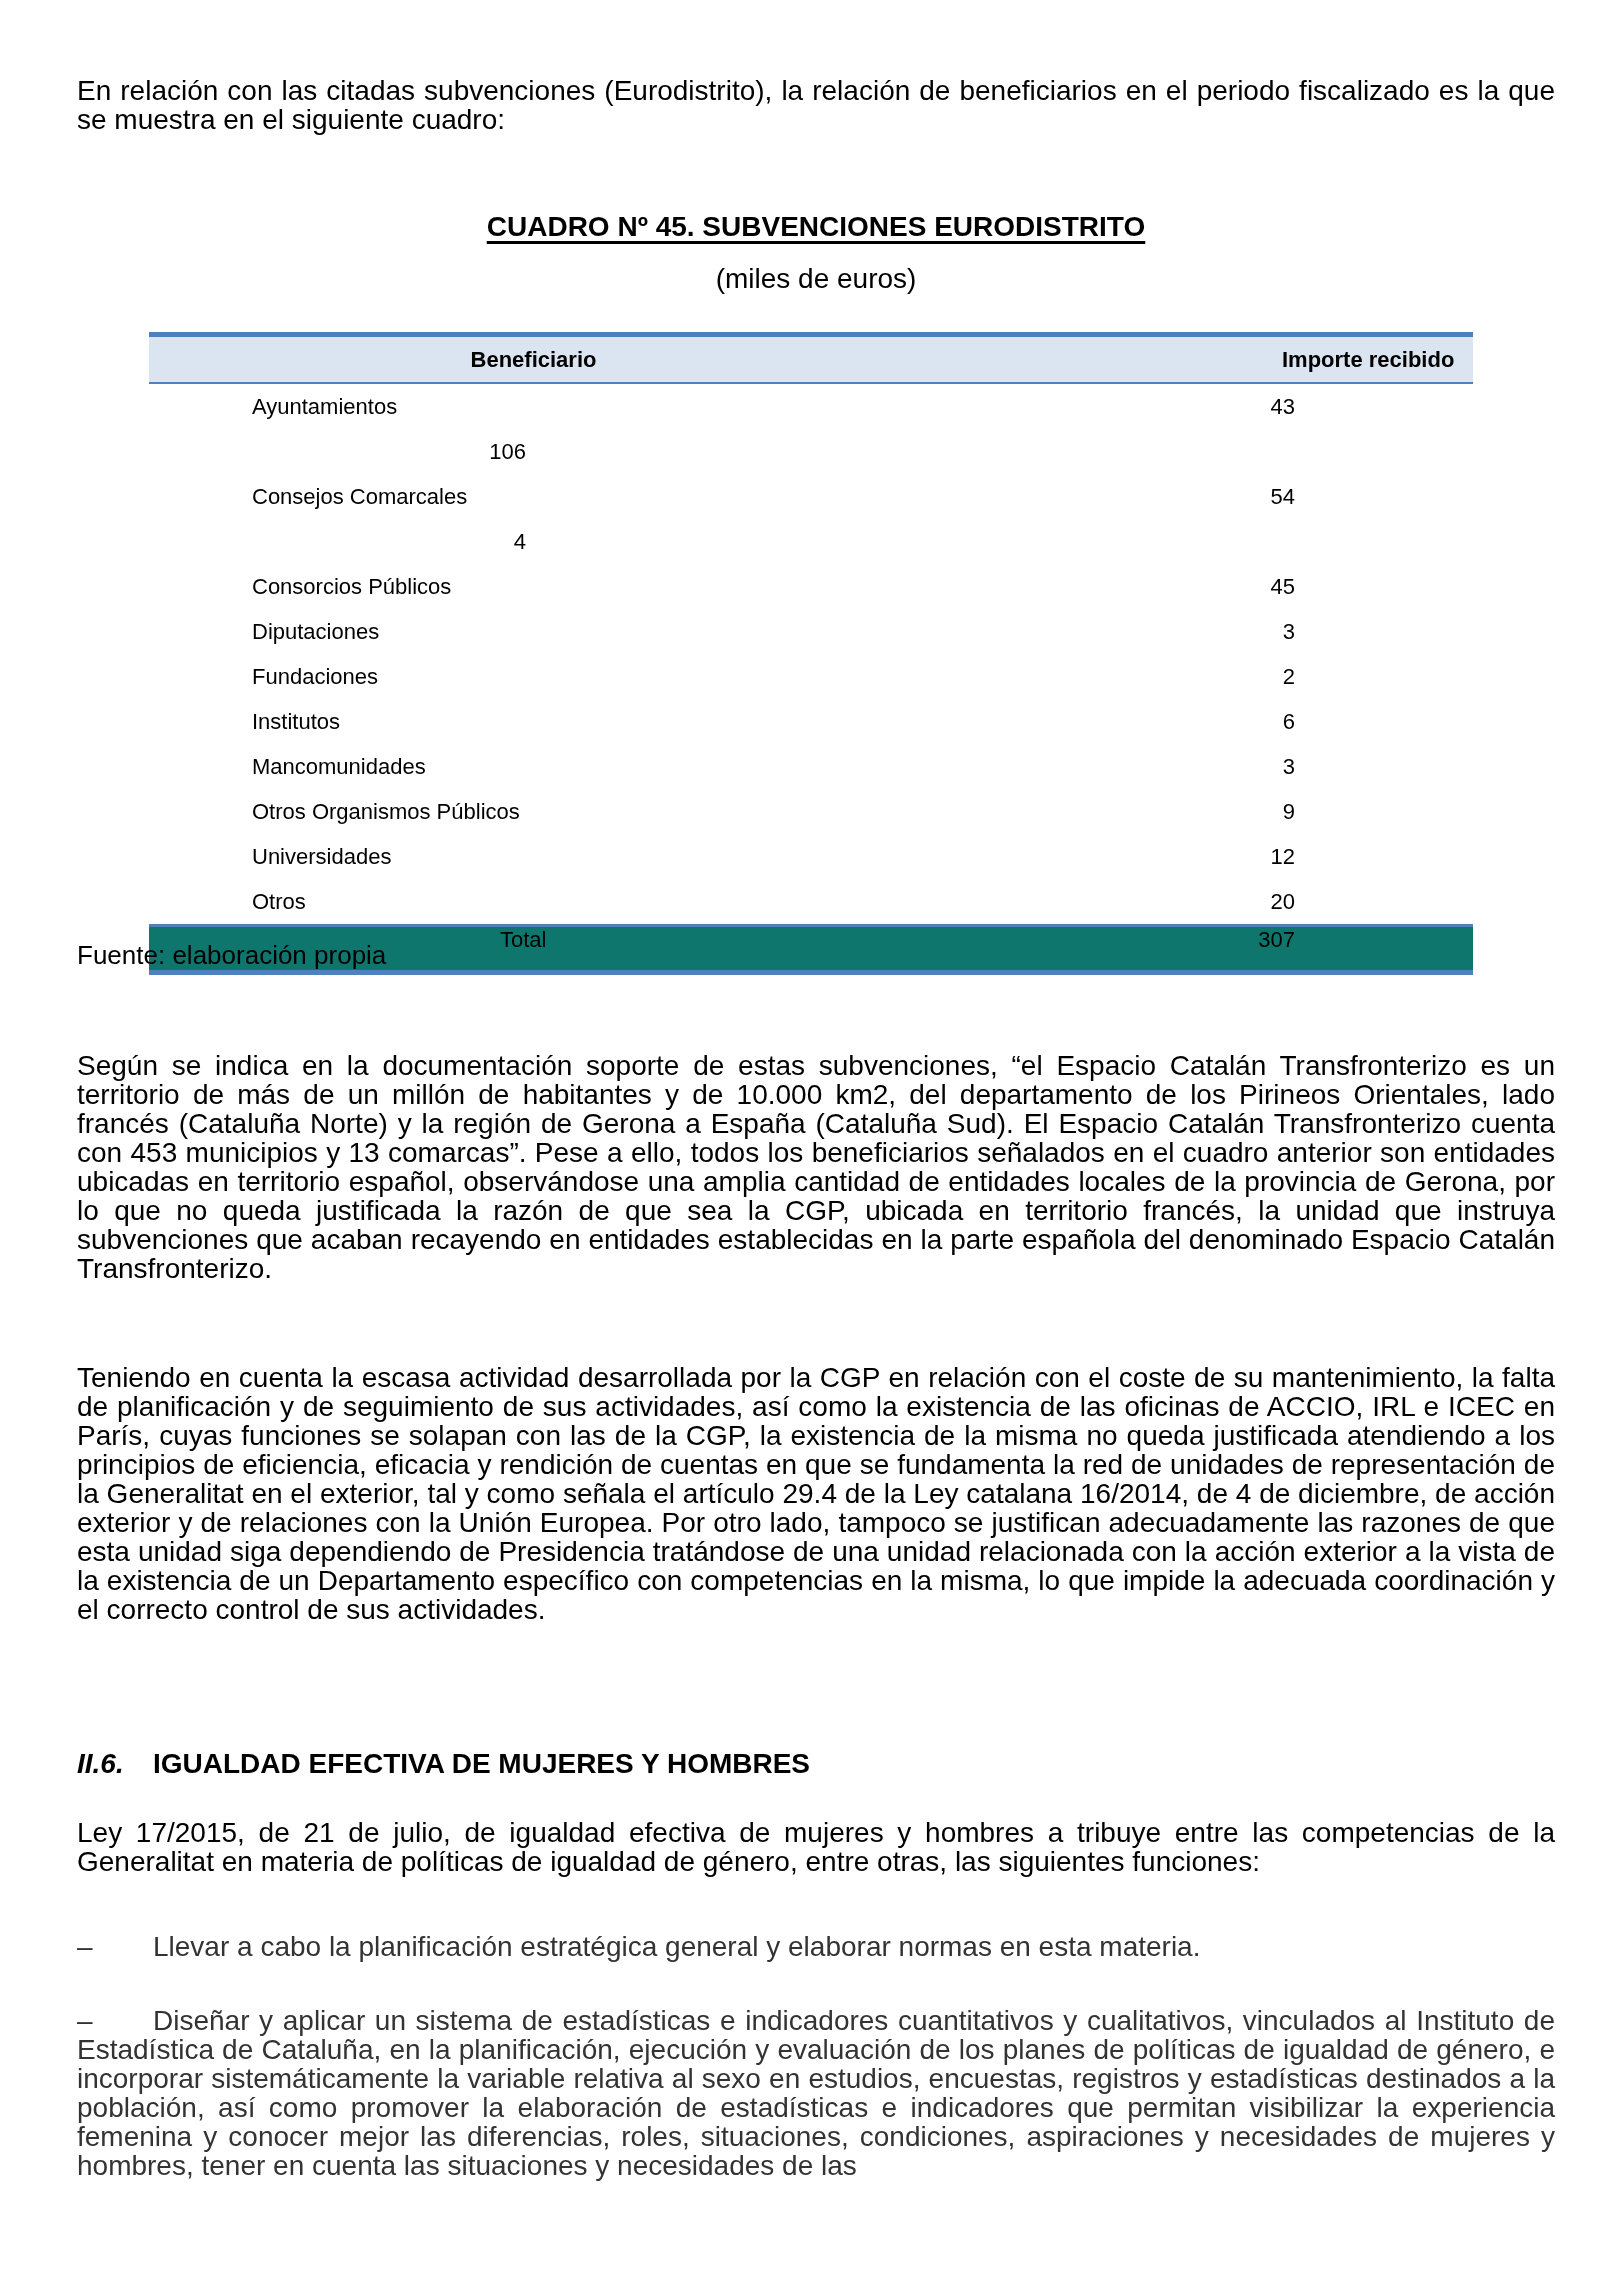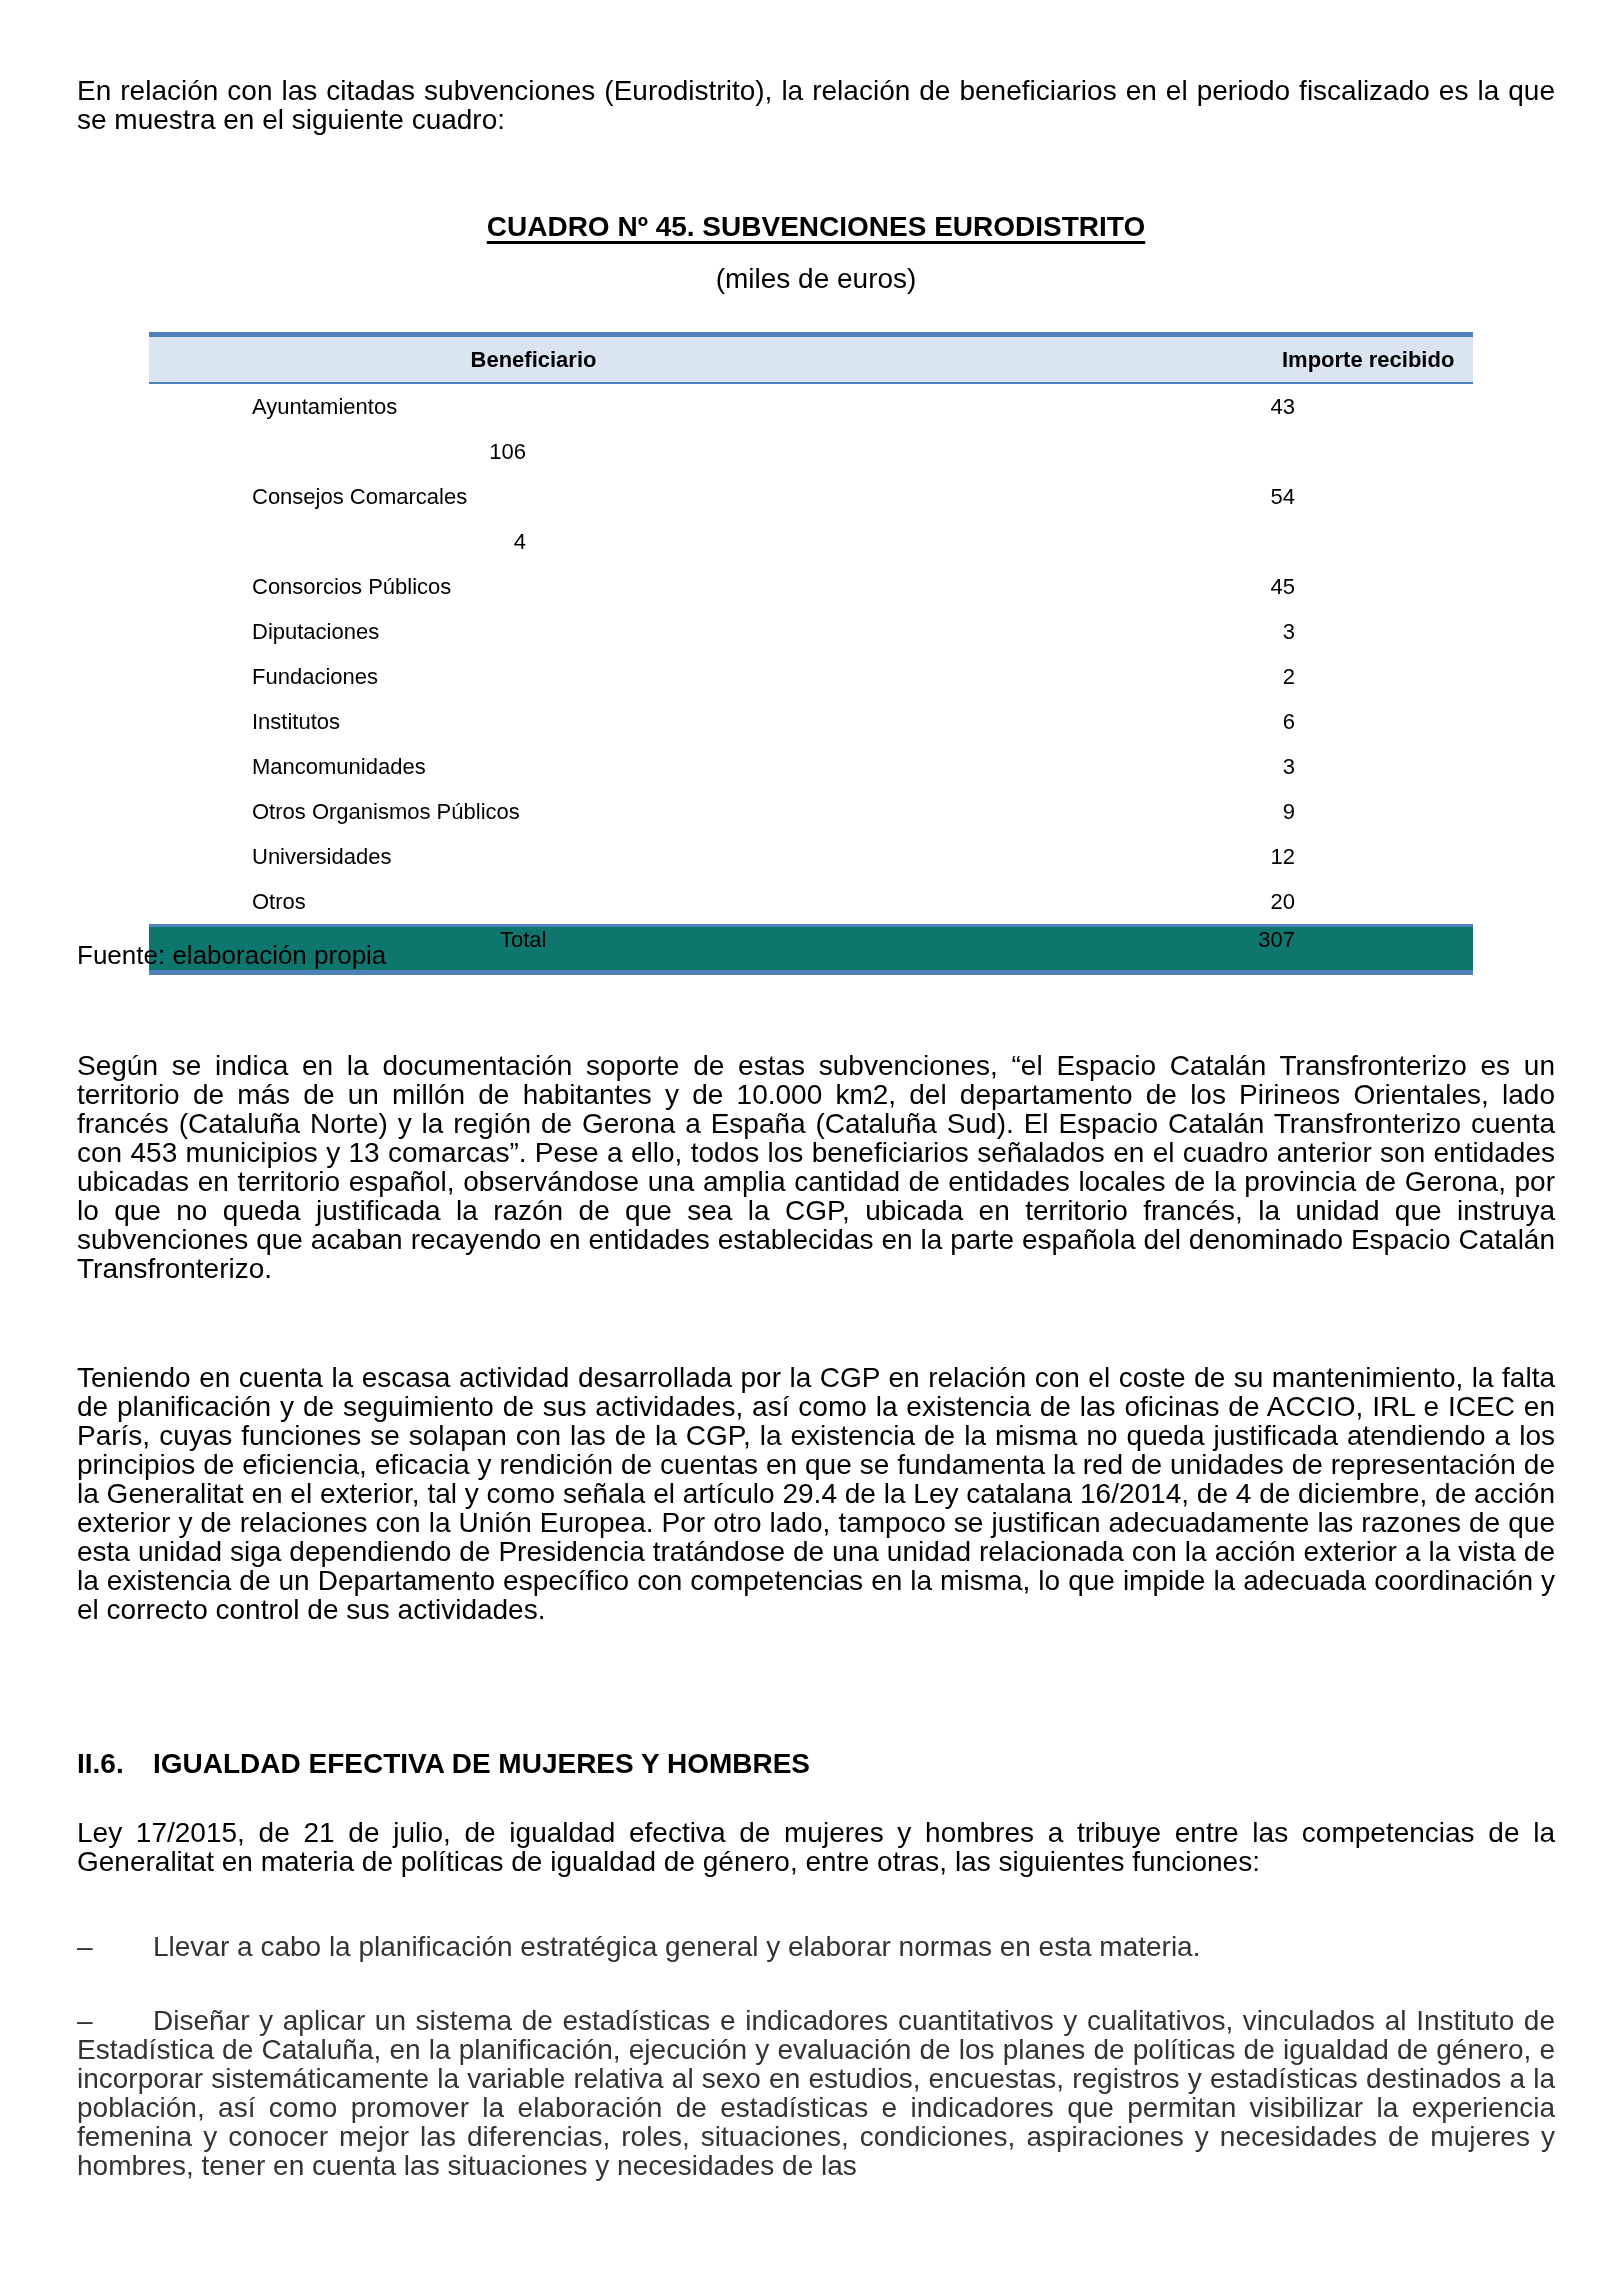--- a/index.html
+++ b/index.html
@@ -58,21 +58,21 @@
   .trow .name { width: 769px; padding-left: 351px; box-sizing: border-box; }
   .trow .val { width: 377px; text-align: right; }
   #fuente {
     position: absolute; top: 940px; left: 0; font-size: 26px;
   }
   #para1 { position: absolute; top: 1051px; left: 0; width: 1478px; }
   #para2 { position: absolute; top: 1363px; left: 0; width: 1478px; }
   #section-heading {
     position: absolute; top: 1748px; left: 0; font-weight: bold; font-size: 28px;
   }
-  #section-heading .num { display: inline-block; width: 76px; }
+  #section-heading .num { display: inline-block; width: 76px; font-style: italic; }
   #para3 { position: absolute; top: 1818px; left: 0; width: 1478px; }
   .gray { color: #000000; }
   #li1 { position: absolute; top: 1932px; left: 0; width: 1478px; color: #333333; }
   #li2 { position: absolute; top: 2006px; left: 0; width: 1478px; color: #333333; }
   .dash { display: inline-block; width: 76px; }
 </style>
 </head>
 <body>
 
 <div class="page">

